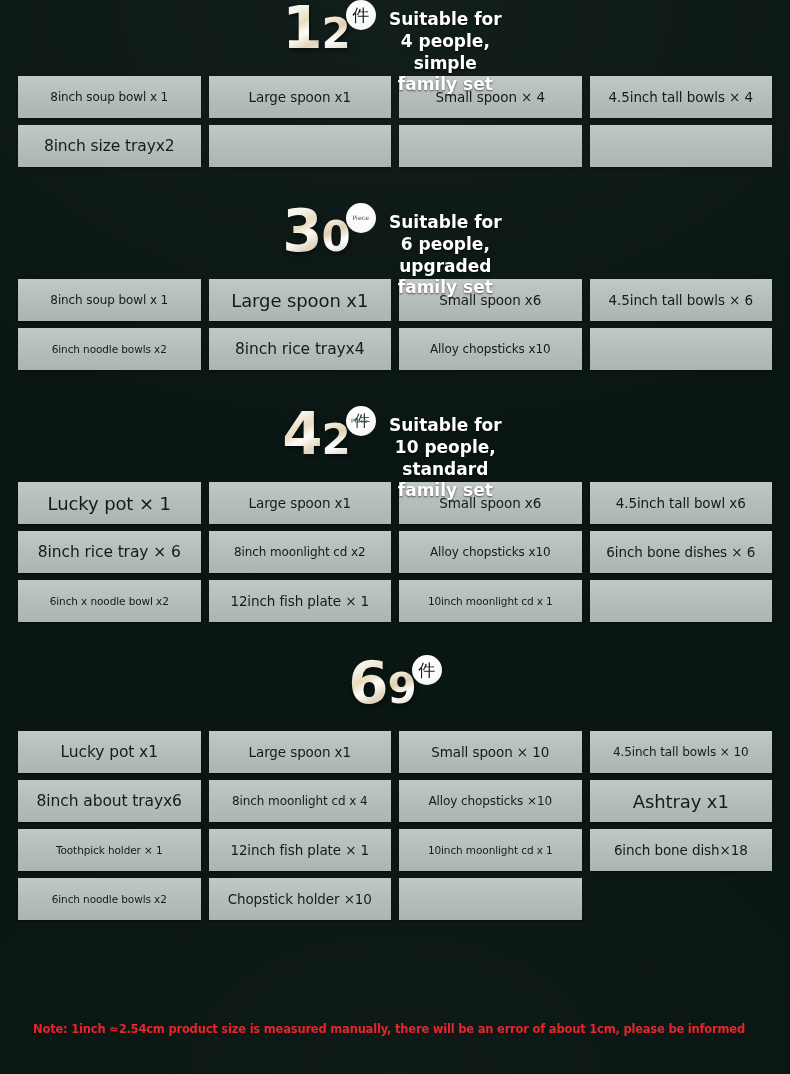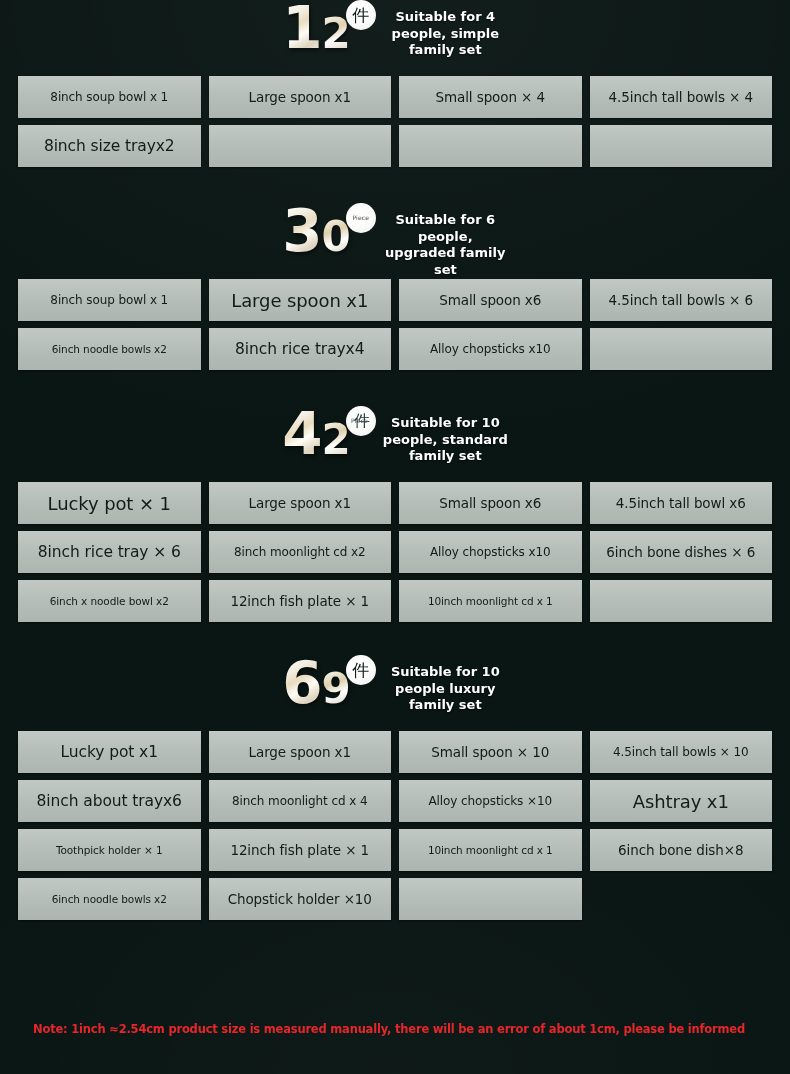--- a/index.html
+++ b/index.html
@@ -115,21 +115,21 @@
   }
   .unit-badge.both .u-en {
     position: absolute;
     top: 50%; left: 50%;
     transform: translate(-58%, -50%);
     font-size: 6px;
     color: #3b4743;
   }
 
   .hdr-caption {
-    font-size: 13px;
+    font-size: 17px;
     font-weight: 700;
     line-height: 1.28;
     text-align: center;
     color: #ffffff;
     margin-left: 7px;
     margin-top: 9px;
     max-width: 125px;
     text-shadow: 0 1px 2px rgba(0,0,0,0.6);
   }
 
@@ -272,37 +272,36 @@
 
   <div class="sec-header">
     <div class="hdr-inner">
       <div class="big-num">
         <span class="d1">6</span>
         <span class="d2">9</span>
       </div>
       <div class="unit-badge">
         <span class="u-cn">件</span>
       </div>
-      <div class="hdr-caption">Suitable for 10 people luxury family set</div>
     </div>
   </div>
 
   <div class="grid">
     <div class="cell s-lg">Lucky pot x1</div>
     <div class="cell s-md">Large spoon x1</div>
     <div class="cell s-md">Small spoon × 10</div>
     <div class="cell s-sm">4.5inch tall bowls × 10</div>
     <div class="cell s-lg">8inch about trayx6</div>
     <div class="cell s-sm">8inch moonlight cd x 4</div>
     <div class="cell s-sm">Alloy chopsticks ×10</div>
     <div class="cell s-xl">Ashtray x1</div>
     <div class="cell s-xs">Toothpick holder × 1</div>
     <div class="cell s-md">12inch fish plate × 1</div>
     <div class="cell s-xs">10inch moonlight cd x 1</div>
-    <div class="cell s-md">6inch bone dish×8</div>
+    <div class="cell s-md">6inch bone dish×18</div>
     <div class="cell s-xs">6inch noodle bowls x2</div>
     <div class="cell s-md">Chopstick holder ×10</div>
     <div class="cell s-sm empty"></div>
   </div>
 
   <div class="footer-note">Note: 1inch ≈2.54cm product size is measured manually, there will be an error of about 1cm, please be informed</div>
 
 </div>
 
 </body></html>

